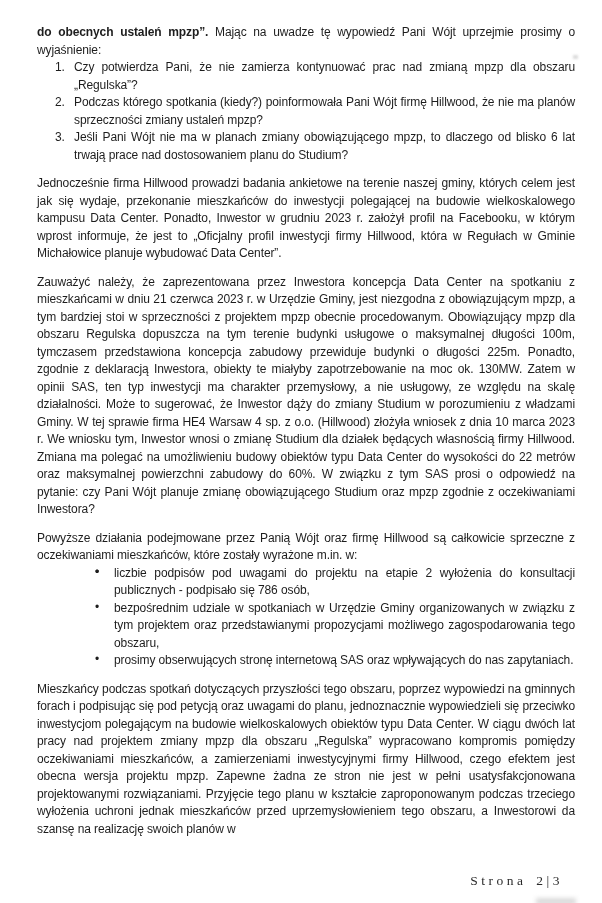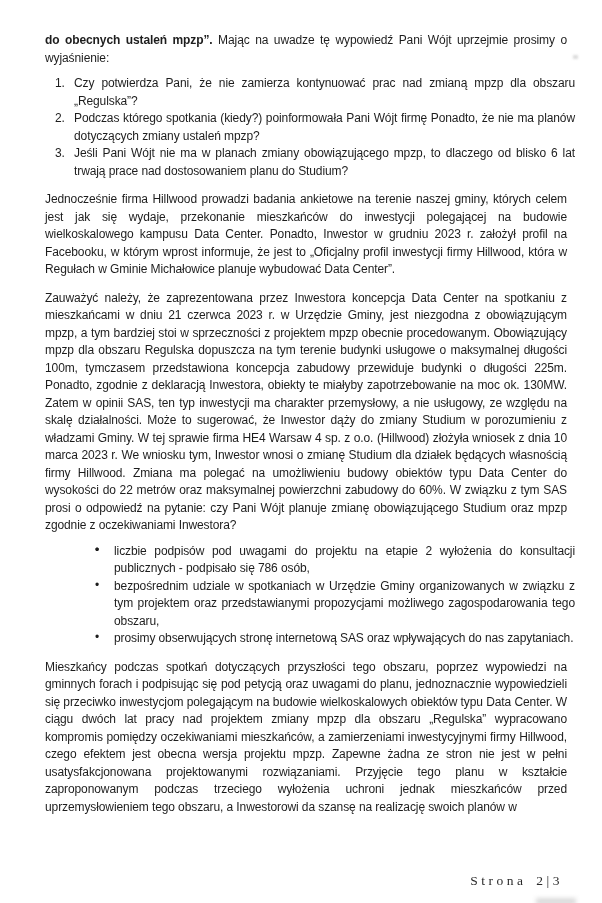--- a/index.html
+++ b/index.html
@@ -19,21 +19,21 @@
     letter-spacing: -0.1px;
     color: #1d1d1d;
   }
   .content {
     position: absolute;
     top: 24px;
     left: 37px;
     width: 538px;
   }
   .para {
-    margin: 8px;
+    margin: 0;
     text-align: justify;
   }
   .mt {
     margin-top: 11px;
   }
   .bold-lead {
     font-weight: 700;
   }
   ol.qlist, ul.blist {
     margin: 0;
@@ -99,32 +99,33 @@
 
     <p class="para"><span class="bold-lead">do obecnych ustaleń mpzp”.</span><span> Mając na uwadze tę wypowiedź Pani Wójt uprzejmie prosimy o wyjaśnienie:</span></p>
 
     <ol class="qlist">
       <li>
         <span class="qnum">1.</span>
         <span>Czy potwierdza Pani, że nie zamierza kontynuować prac nad zmianą mpzp dla obszaru „Regulska”?</span>
       </li>
       <li>
         <span class="qnum">2.</span>
-        <span>Podczas którego spotkania (kiedy?) poinformowała Pani Wójt firmę Ponadto, że nie ma planów dotyczących zmiany ustaleń mpzp?</span>
+        <span>Podczas którego spotkania (kiedy?) poinformowała Pani Wójt firmę Hillwood, że nie ma planów sprzeczności zmiany ustaleń mpzp?</span>
       </li>
       <li>
         <span class="qnum">3.</span>
         <span>Jeśli Pani Wójt nie ma w planach zmiany obowiązującego mpzp, to dlaczego od blisko 6 lat trwają prace nad dostosowaniem planu do Studium?</span>
       </li>
     </ol>
 
     <p class="para mt">Jednocześnie firma Hillwood prowadzi badania ankietowe na terenie naszej gminy, których celem jest jak się wydaje, przekonanie mieszkańców do inwestycji polegającej na budowie wielkoskalowego kampusu Data Center. Ponadto, Inwestor w grudniu 2023 r. założył profil na Facebooku, w którym wprost informuje, że jest to „Oficjalny profil inwestycji firmy Hillwood, która w Regułach w Gminie Michałowice planuje wybudować Data Center”.</p>
 
     <p class="para mt">Zauważyć należy, że zaprezentowana przez Inwestora koncepcja Data Center na spotkaniu z mieszkańcami w dniu 21 czerwca 2023 r. w Urzędzie Gminy, jest niezgodna z obowiązującym mpzp, a tym bardziej stoi w sprzeczności z projektem mpzp obecnie procedowanym. Obowiązujący mpzp dla obszaru Regulska dopuszcza na tym terenie budynki usługowe o maksymalnej długości 100m, tymczasem przedstawiona koncepcja zabudowy przewiduje budynki o długości 225m. Ponadto, zgodnie z deklaracją Inwestora, obiekty te miałyby zapotrzebowanie na moc ok. 130MW. Zatem w opinii SAS, ten typ inwestycji ma charakter przemysłowy, a nie usługowy, ze względu na skalę działalności. Może to sugerować, że Inwestor dąży do zmiany Studium w porozumieniu z władzami Gminy. W tej sprawie firma HE4 Warsaw 4 sp. z o.o. (Hillwood) złożyła wniosek z dnia 10 marca 2023 r. We wniosku tym, Inwestor wnosi o zmianę Studium dla działek będących własnością firmy Hillwood. Zmiana ma polegać na umożliwieniu budowy obiektów typu Data Center do wysokości do 22 metrów oraz maksymalnej powierzchni zabudowy do 60%. W związku z tym SAS prosi o odpowiedź na pytanie: czy Pani Wójt planuje zmianę obowiązującego Studium oraz mpzp zgodnie z oczekiwaniami Inwestora?</p>
 
+    <p class="para mt">Powyższe działania podejmowane przez Panią Wójt oraz firmę Hillwood są całkowicie sprzeczne z oczekiwaniami mieszkańców, które zostały wyrażone m.in. w:</p>
 
     <ul class="blist">
       <li>
         <span class="bmark">•</span>
       </li>
       <li>
         <span class="bmark">•</span>
         <span>liczbie podpisów pod uwagami do projektu na etapie 2 wyłożenia do konsultacji publicznych - podpisało się 786 osób,</span>
       </li>
       <li>

